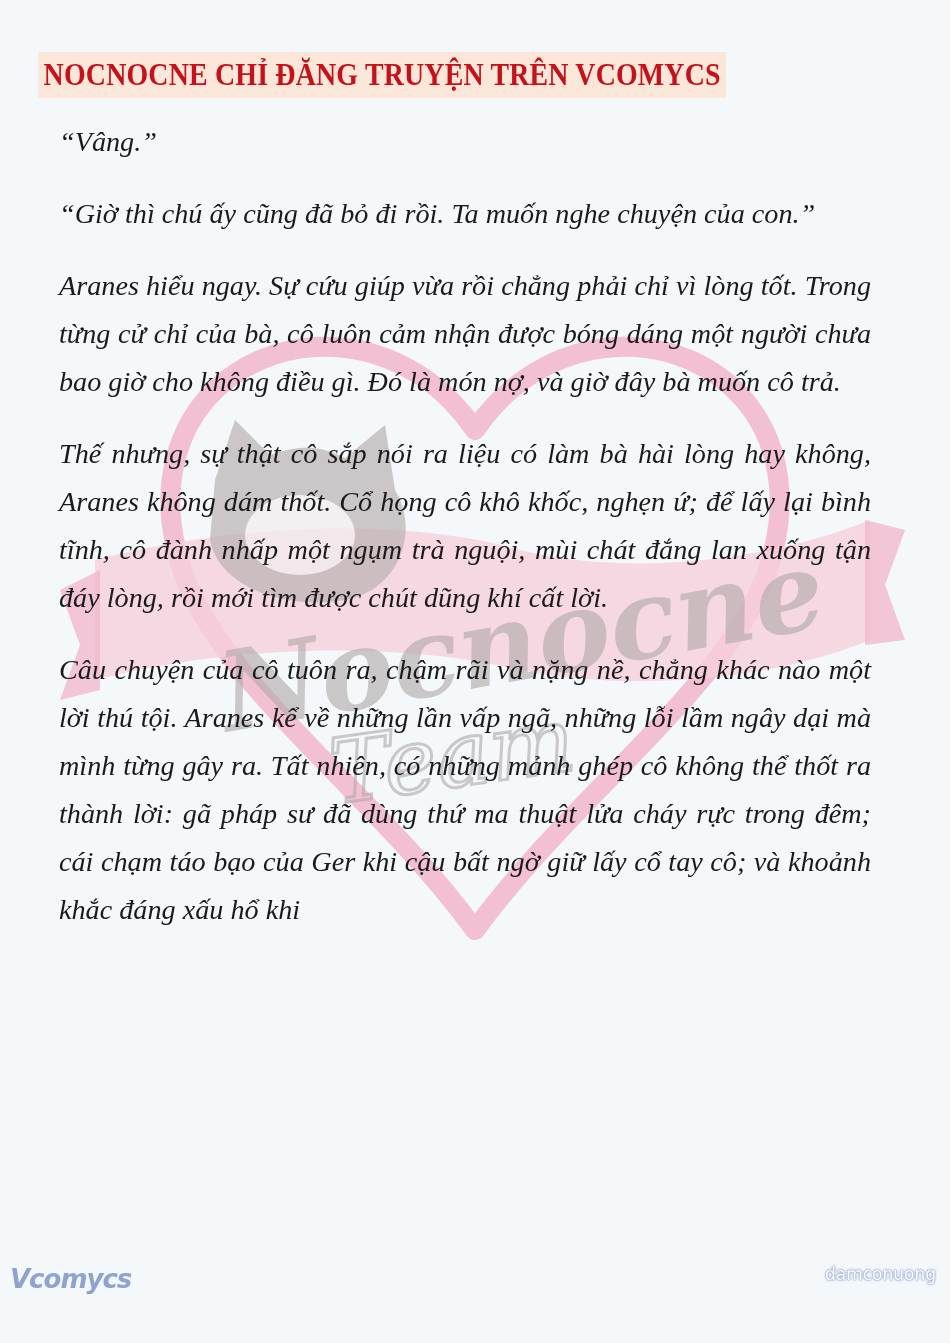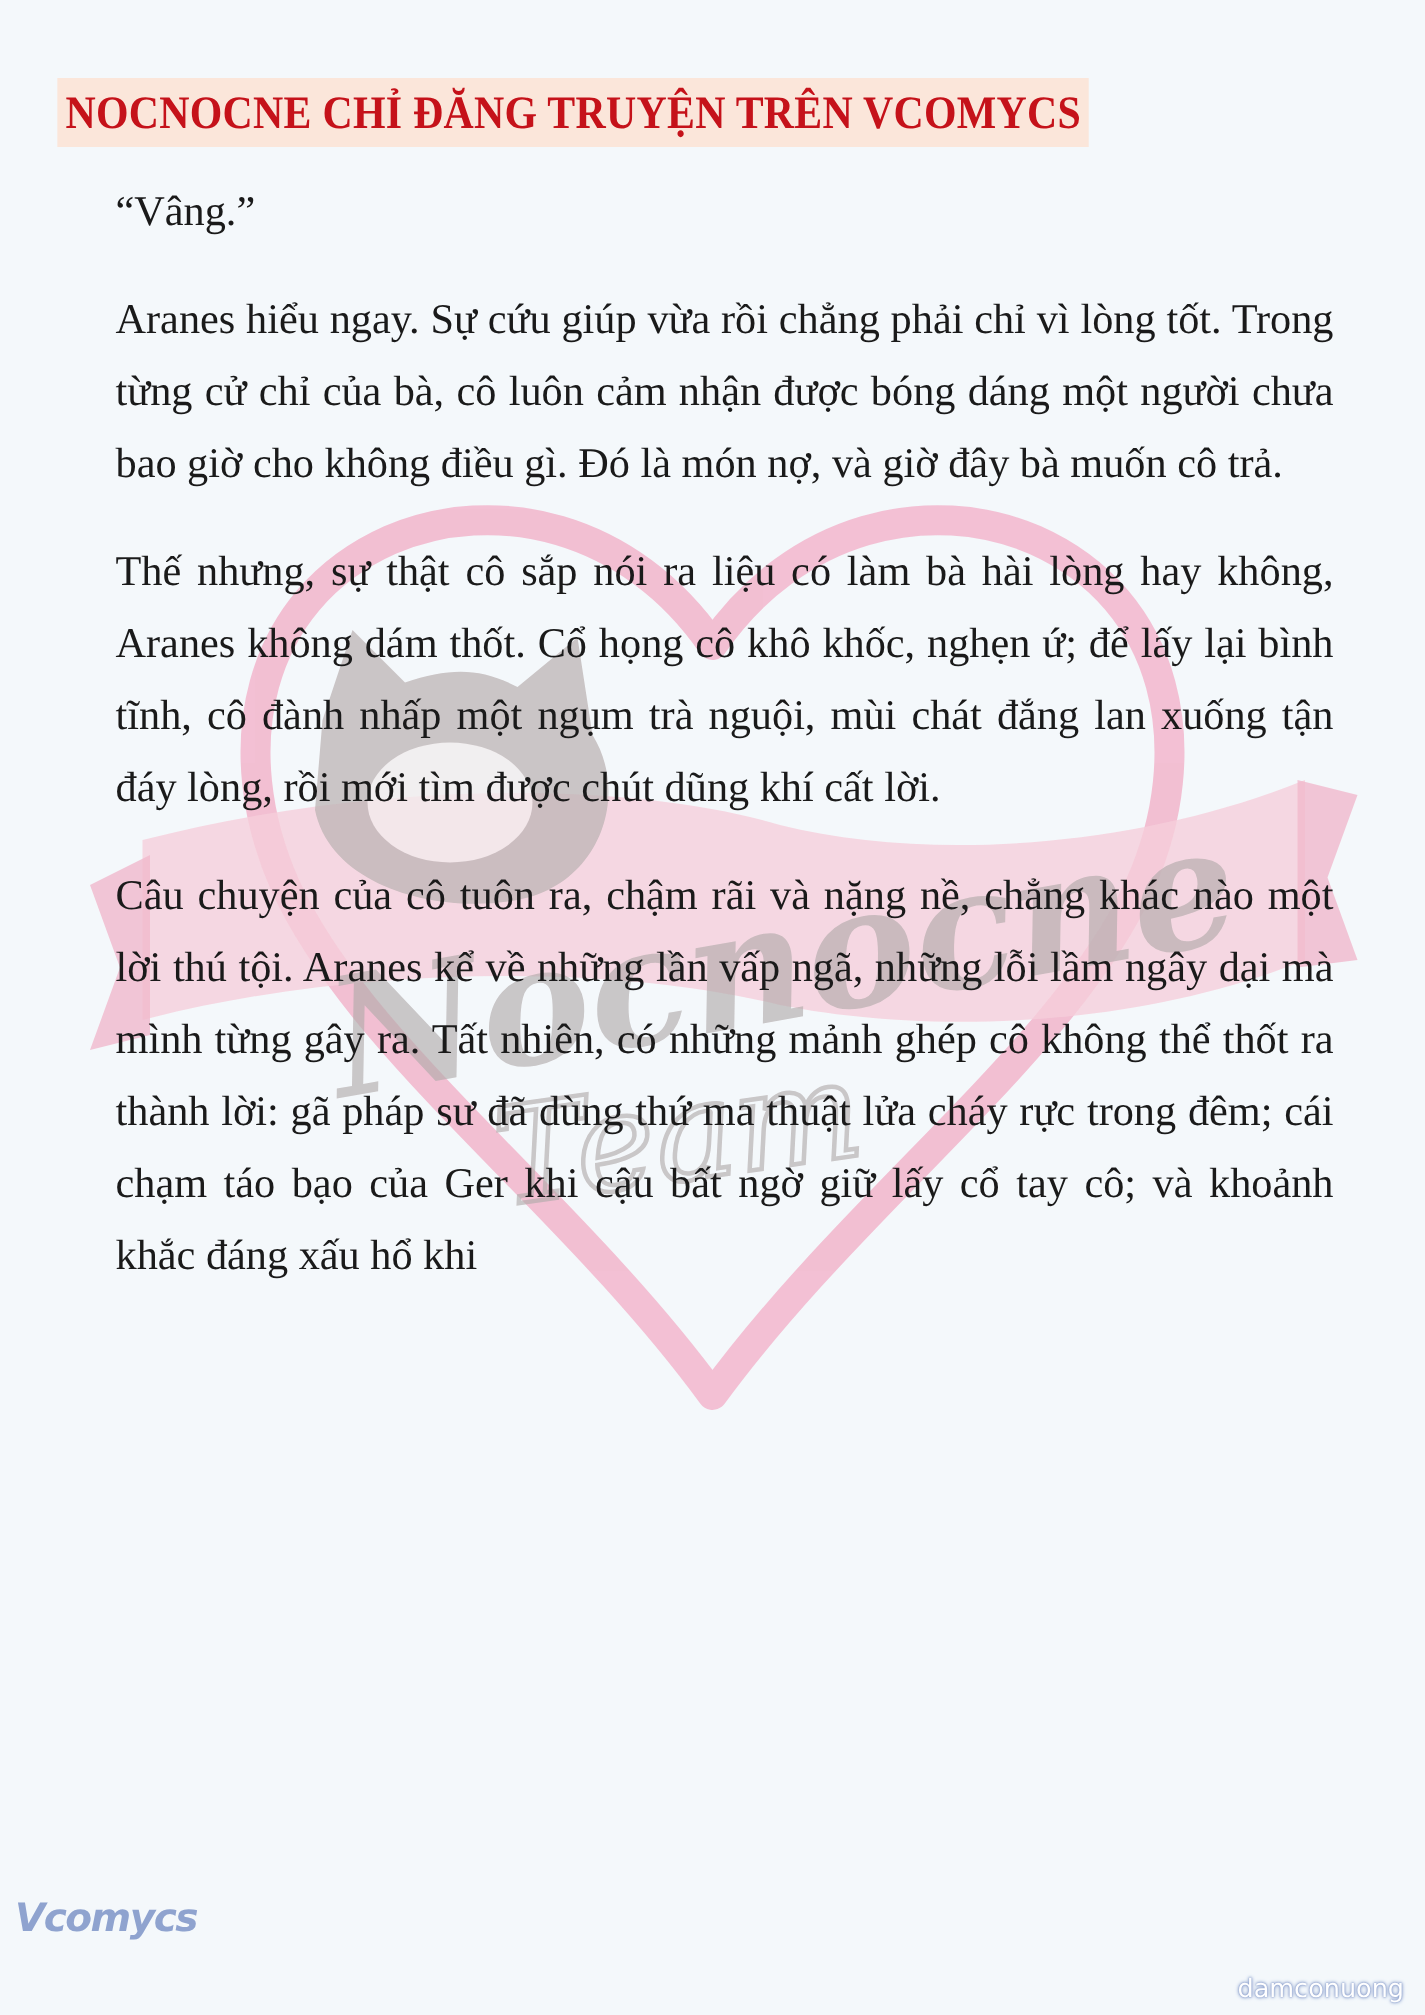--- a/index.html
+++ b/index.html
@@ -10,32 +10,32 @@
     color: #1a1a1a;
   }
   .watermark { position: absolute; left: 0; top: 0; width: 950px; height: 1343px; pointer-events: none; z-index: 0; }
   .banner-wrap { position: absolute; top: 52px; left: 0; width: 950px; z-index: 2; }
   .banner {
     display: inline-block; background: #fbe6da; color: #c5121a;
     font-family: "Liberation Serif", serif; font-weight: bold; font-size: 31px;
     letter-spacing: 0.2px; padding: 3px 6px 3px 6px; line-height: 40px;
     transform: scaleX(0.9);
   }
-  .content { position: absolute; left: 77px; top: 118px; width: 812px; z-index: 2; }
+  .content { position: absolute; left: 59px; top: 118px; width: 812px; z-index: 2; font-style: italic; }
   .para {
     font-size: 28.2px; line-height: 48px; margin: 0 0 24px 0;
     text-align: justify; text-align-last: left;
   }
   .footer-logo {
     position: absolute; left: 10px; top: 1264px; z-index: 2;
     font-family: "DejaVu Sans", sans-serif; font-style: italic; font-weight: bold;
     font-size: 26px; color: #8fa3cf; letter-spacing: -1px;
   }
   .footer-credit {
-    position: absolute; right: 14px; top: 1316px; z-index: 2;
+    position: absolute; right: 14px; top: 1264px; z-index: 2;
     font-family: "DejaVu Sans", sans-serif; font-size: 17px; color: #ffffff;
     text-shadow: 0 0 3px #8fa3cf, 0 0 2px #8fa3cf, 0 0 1px #6f86bf;
   }
 </style>
 </head>
 <body>
 
 <svg class="watermark" viewBox="0 0 950 1343" xmlns="http://www.w3.org/2000/svg">
   <g opacity="0.85">
 
@@ -55,19 +55,20 @@
     <text x="330" y="790" font-family="DejaVu Serif, serif" font-style="italic" font-size="90" fill="none" stroke="#a79e9e" stroke-width="3" opacity="0.65" transform="rotate(-8 430 760)">Team</text>
   </g>
 </svg>
 
 <div class="banner-wrap">
   <span class="banner">NOCNOCNE CHỈ ĐĂNG TRUYỆN TRÊN VCOMYCS</span>
 </div>
 
 <div class="content">
   <p class="para">“Vâng.”</p>
+  <p class="para">“Giờ thì chú ấy cũng đã bỏ đi rồi. Ta muốn nghe chuyện của con.”</p>
   <p class="para">Aranes hiểu ngay. Sự cứu giúp vừa rồi chẳng phải chỉ vì lòng tốt. Trong từng cử chỉ của bà, cô luôn cảm nhận được bóng dáng một người chưa bao giờ cho không điều gì. Đó là món nợ, và giờ đây bà muốn cô trả.</p>
   <p class="para">Thế nhưng, sự thật cô sắp nói ra liệu có làm bà hài lòng hay không, Aranes không dám thốt. Cổ họng cô khô khốc, nghẹn ứ; để lấy lại bình tĩnh, cô đành nhấp một ngụm trà nguội, mùi chát đắng lan xuống tận đáy lòng, rồi mới tìm được chút dũng khí cất lời.</p>
   <p class="para">Câu chuyện của cô tuôn ra, chậm rãi và nặng nề, chẳng khác nào một lời thú tội. Aranes kể về những lần vấp ngã, những lỗi lầm ngây dại mà mình từng gây ra. Tất nhiên, có những mảnh ghép cô không thể thốt ra thành lời: gã pháp sư đã dùng thứ ma thuật lửa cháy rực trong đêm; cái chạm táo bạo của Ger khi cậu bất ngờ giữ lấy cổ tay cô; và khoảnh khắc đáng xấu hổ khi</p>
 </div>
 
 <div class="footer-logo">Vcomycs</div>
 <div class="footer-credit">damconuong</div>
 
 </body></html>

